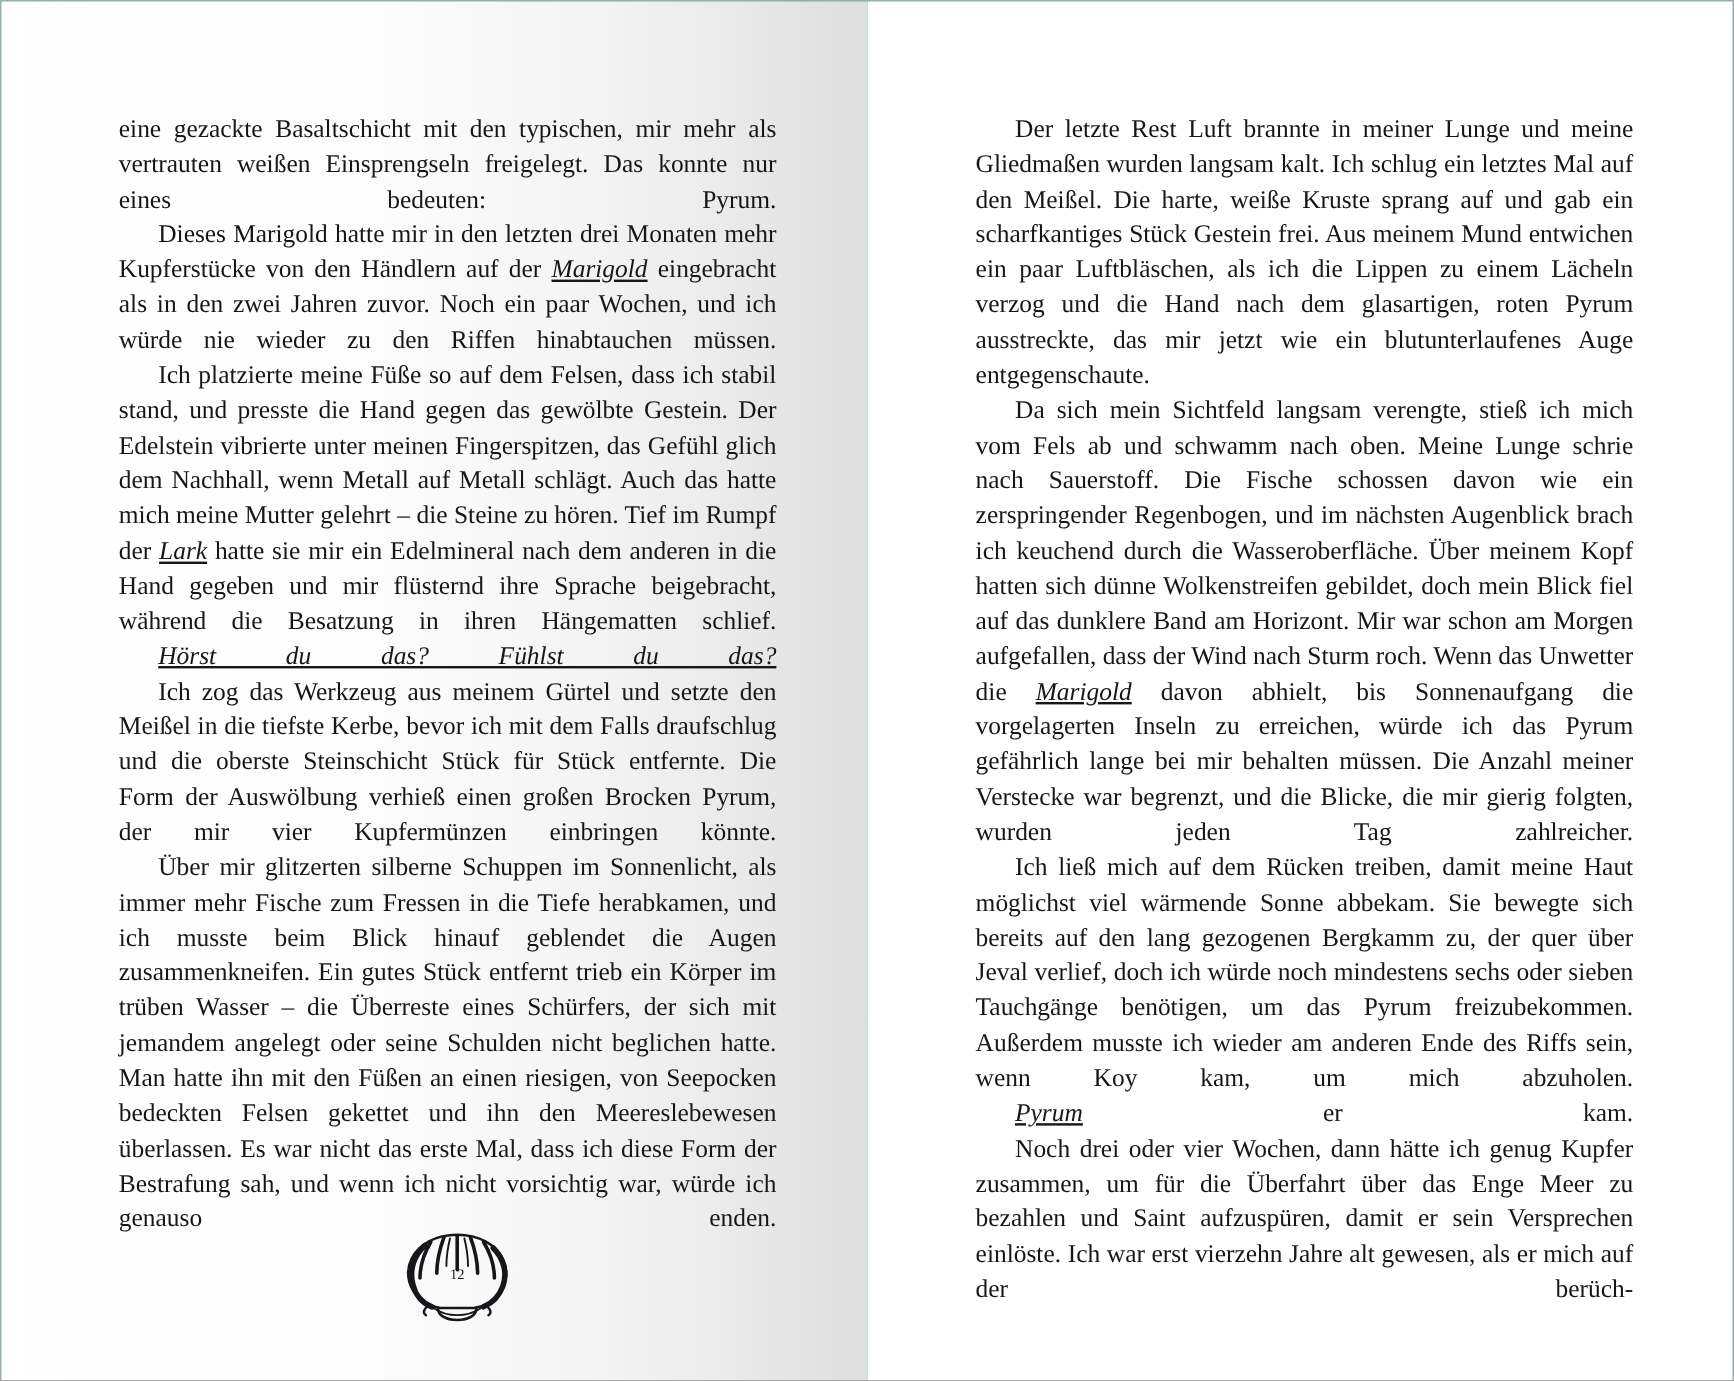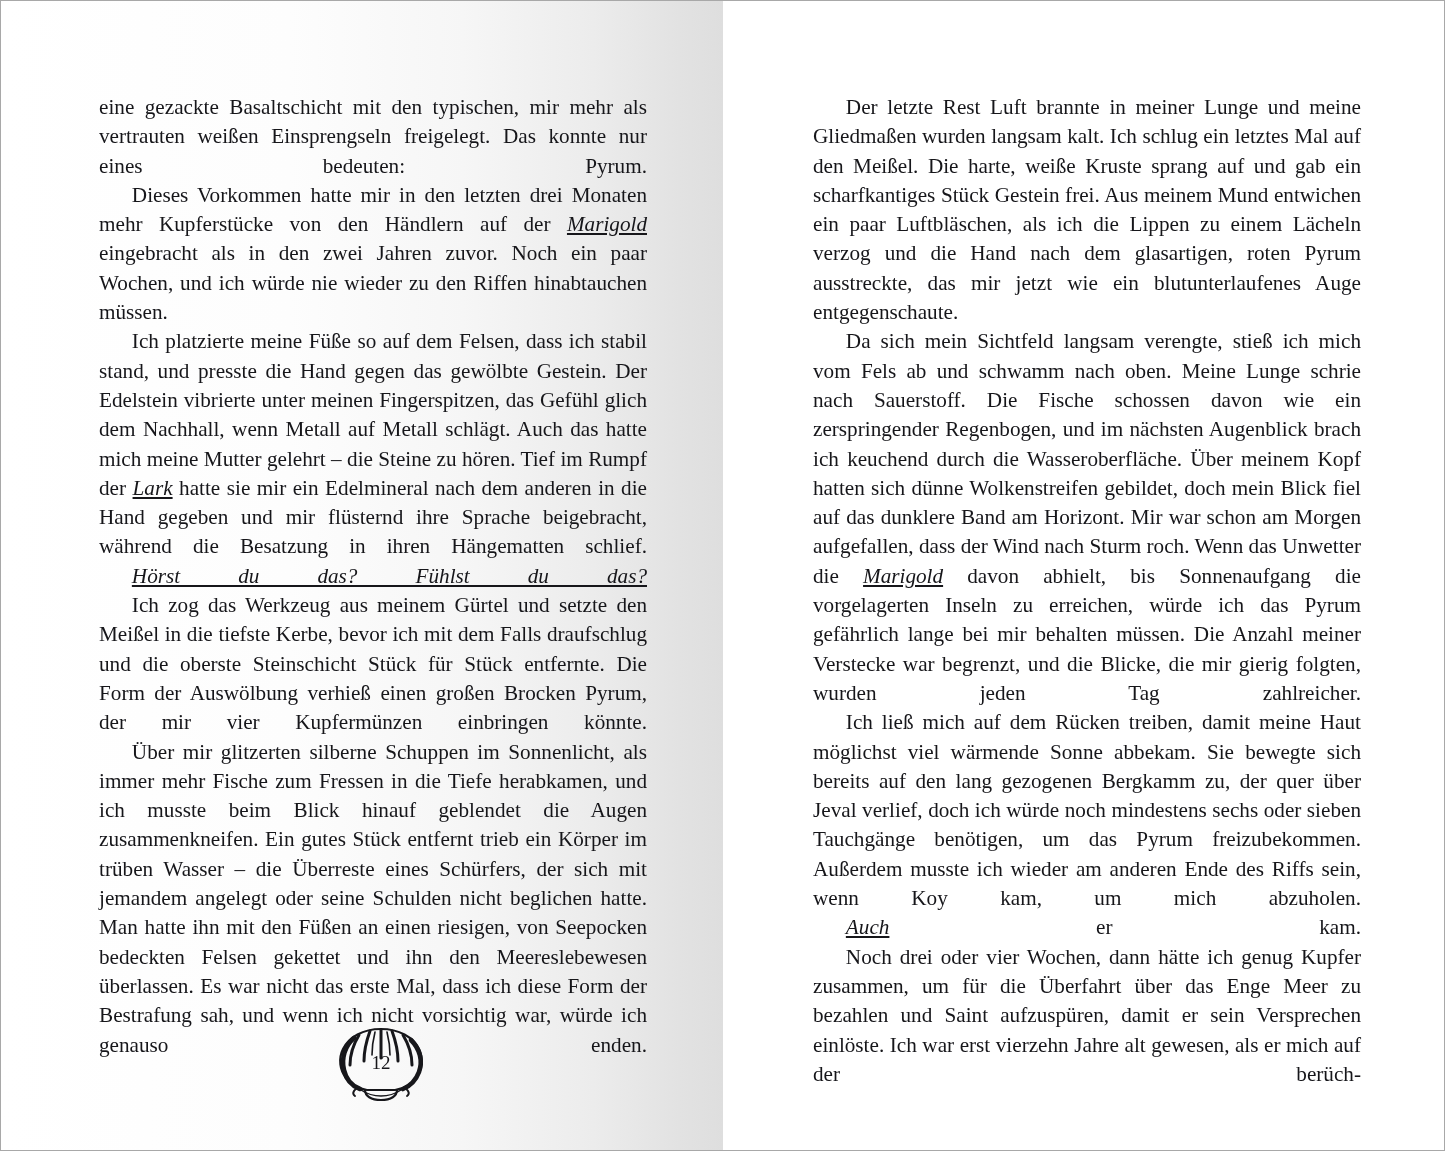--- a/index.html
+++ b/index.html
@@ -87,36 +87,36 @@
   .leaf.right .folio { left: 1030px; transform: translateX(-722px); }
 
   .folio svg { display: block; width: 120px; height: 84px; }
 
   .folio .num {
     position: absolute;
     left: 0;
     right: 0;
     top: 36px;
     text-align: center;
-    font-size: 19px;
+    font-size: 12px;
     line-height: 17px;
     color: #17171b;
     font-family: "Liberation Serif", "DejaVu Serif", serif;
   }
 </style>
 </head>
 <body>
 
 <div id="spread">
 
   <div class="leaf left">
     <div class="paper"></div>
     <div class="column">
         <p class="para full noindent"><span>eine gezackte Basaltschicht mit den typischen, mir mehr als vertrauten weißen Einsprengseln freigelegt. Das konnte nur eines bedeuten: Pyrum.</span></p>
-        <p class="para full"><span>Dieses Vorkommen hatte mir in den letzten drei Monaten mehr Kupferstücke von den Händlern auf der </span><i>Marigold</i><span> eingebracht als in den zwei Jahren zuvor. Noch ein paar Wochen, und ich würde nie wieder zu den Riffen hinabtauchen müssen.</span></p>
+        <p class="para full"><span>Dieses Marigold hatte mir in den letzten drei Monaten mehr Kupferstücke von den Händlern auf der </span><i>Marigold</i><span> eingebracht als in den zwei Jahren zuvor. Noch ein paar Wochen, und ich würde nie wieder zu den Riffen hinabtauchen müssen.</span></p>
         <p class="para full"><span>Ich platzierte meine Füße so auf dem Felsen, dass ich stabil stand, und presste die Hand gegen das gewölbte Gestein. Der Edelstein vibrierte unter meinen Fingerspitzen, das Gefühl glich dem Nachhall, wenn Metall auf Metall schlägt. Auch das hatte mich meine Mutter gelehrt – die Steine zu hören. Tief im Rumpf der </span><i>Lark</i><span> hatte sie mir ein Edelmineral nach dem anderen in die Hand gegeben und mir flüsternd ihre Sprache beigebracht, während die Besatzung in ihren Hängematten schlief.</span></p>
         <p class="para full"><i>Hörst du das? Fühlst du das?</i></p>
         <p class="para full"><span>Ich zog das Werkzeug aus meinem Gürtel und setzte den Meißel in die tiefste Kerbe, bevor ich mit dem Falls draufschlug und die oberste Steinschicht Stück für Stück entfernte. Die Form der Auswölbung verhieß einen großen Brocken Pyrum, der mir vier Kupfermünzen einbringen könnte.</span></p>
         <p class="para full"><span>Über mir glitzerten silberne Schuppen im Sonnenlicht, als immer mehr Fische zum Fressen in die Tiefe herabkamen, und ich musste beim Blick hinauf geblendet die Augen zusammenkneifen. Ein gutes Stück entfernt trieb ein Körper im trüben Wasser – die Überreste eines Schürfers, der sich mit jemandem angelegt oder seine Schulden nicht beglichen hatte. Man hatte ihn mit den Füßen an einen riesigen, von Seepocken bedeckten Felsen gekettet und ihn den Meereslebewesen überlassen. Es war nicht das erste Mal, dass ich diese Form der Bestrafung sah, und wenn ich nicht vorsichtig war, würde ich genauso enden.</span></p>
       </div>
 
     <div class="folio">
       <span>
         <svg viewBox="0 0 120 84" xmlns="http://www.w3.org/2000/svg">
           <g fill="none" stroke="#17171b" stroke-width="2.2" stroke-linecap="round" stroke-linejoin="round">
@@ -153,19 +153,19 @@
       <div class="num">12</div>
     </div>
   </div>
 
   <div class="leaf right">
     <div class="paper"></div>
     <div class="column">
         <p class="para full"><span>Der letzte Rest Luft brannte in meiner Lunge und meine Gliedmaßen wurden langsam kalt. Ich schlug ein letztes Mal auf den Meißel. Die harte, weiße Kruste sprang auf und gab ein scharfkantiges Stück Gestein frei. Aus meinem Mund entwichen ein paar Luftbläschen, als ich die Lippen zu einem Lächeln verzog und die Hand nach dem glasartigen, roten Pyrum ausstreckte, das mir jetzt wie ein blutunterlaufenes Auge entgegenschaute.</span></p>
         <p class="para full"><span>Da sich mein Sichtfeld langsam verengte, stieß ich mich vom Fels ab und schwamm nach oben. Meine Lunge schrie nach Sauerstoff. Die Fische schossen davon wie ein zerspringender Regenbogen, und im nächsten Augenblick brach ich keuchend durch die Wasseroberfläche. Über meinem Kopf hatten sich dünne Wolkenstreifen gebildet, doch mein Blick fiel auf das dunklere Band am Horizont. Mir war schon am Morgen aufgefallen, dass der Wind nach Sturm roch. Wenn das Unwetter die </span><i>Marigold</i><span> davon abhielt, bis Sonnenaufgang die vorgelagerten Inseln zu erreichen, würde ich das Pyrum gefährlich lange bei mir behalten müssen. Die Anzahl meiner Verstecke war begrenzt, und die Blicke, die mir gierig folgten, wurden jeden Tag zahlreicher.</span></p>
         <p class="para full"><span>Ich ließ mich auf dem Rücken treiben, damit meine Haut möglichst viel wärmende Sonne abbekam. Sie bewegte sich bereits auf den lang gezogenen Bergkamm zu, der quer über Jeval verlief, doch ich würde noch mindestens sechs oder sieben Tauchgänge benötigen, um das Pyrum freizubekommen. Außerdem musste ich wieder am anderen Ende des Riffs sein, wenn Koy kam, um mich abzuholen.</span></p>
-        <p class="para full"><i>Auch</i><span> er kam.</span></p>
+        <p class="para full"><i>Pyrum</i><span> er kam.</span></p>
         <p class="para full"><span>Noch drei oder vier Wochen, dann hätte ich genug Kupfer zusammen, um für die Überfahrt über das Enge Meer zu bezahlen und Saint aufzuspüren, damit er sein Versprechen einlöste. Ich war erst vierzehn Jahre alt gewesen, als er mich auf der berüch-</span></p>
       </div>
 
   </div>
 
 </div>
 
 </body></html>

